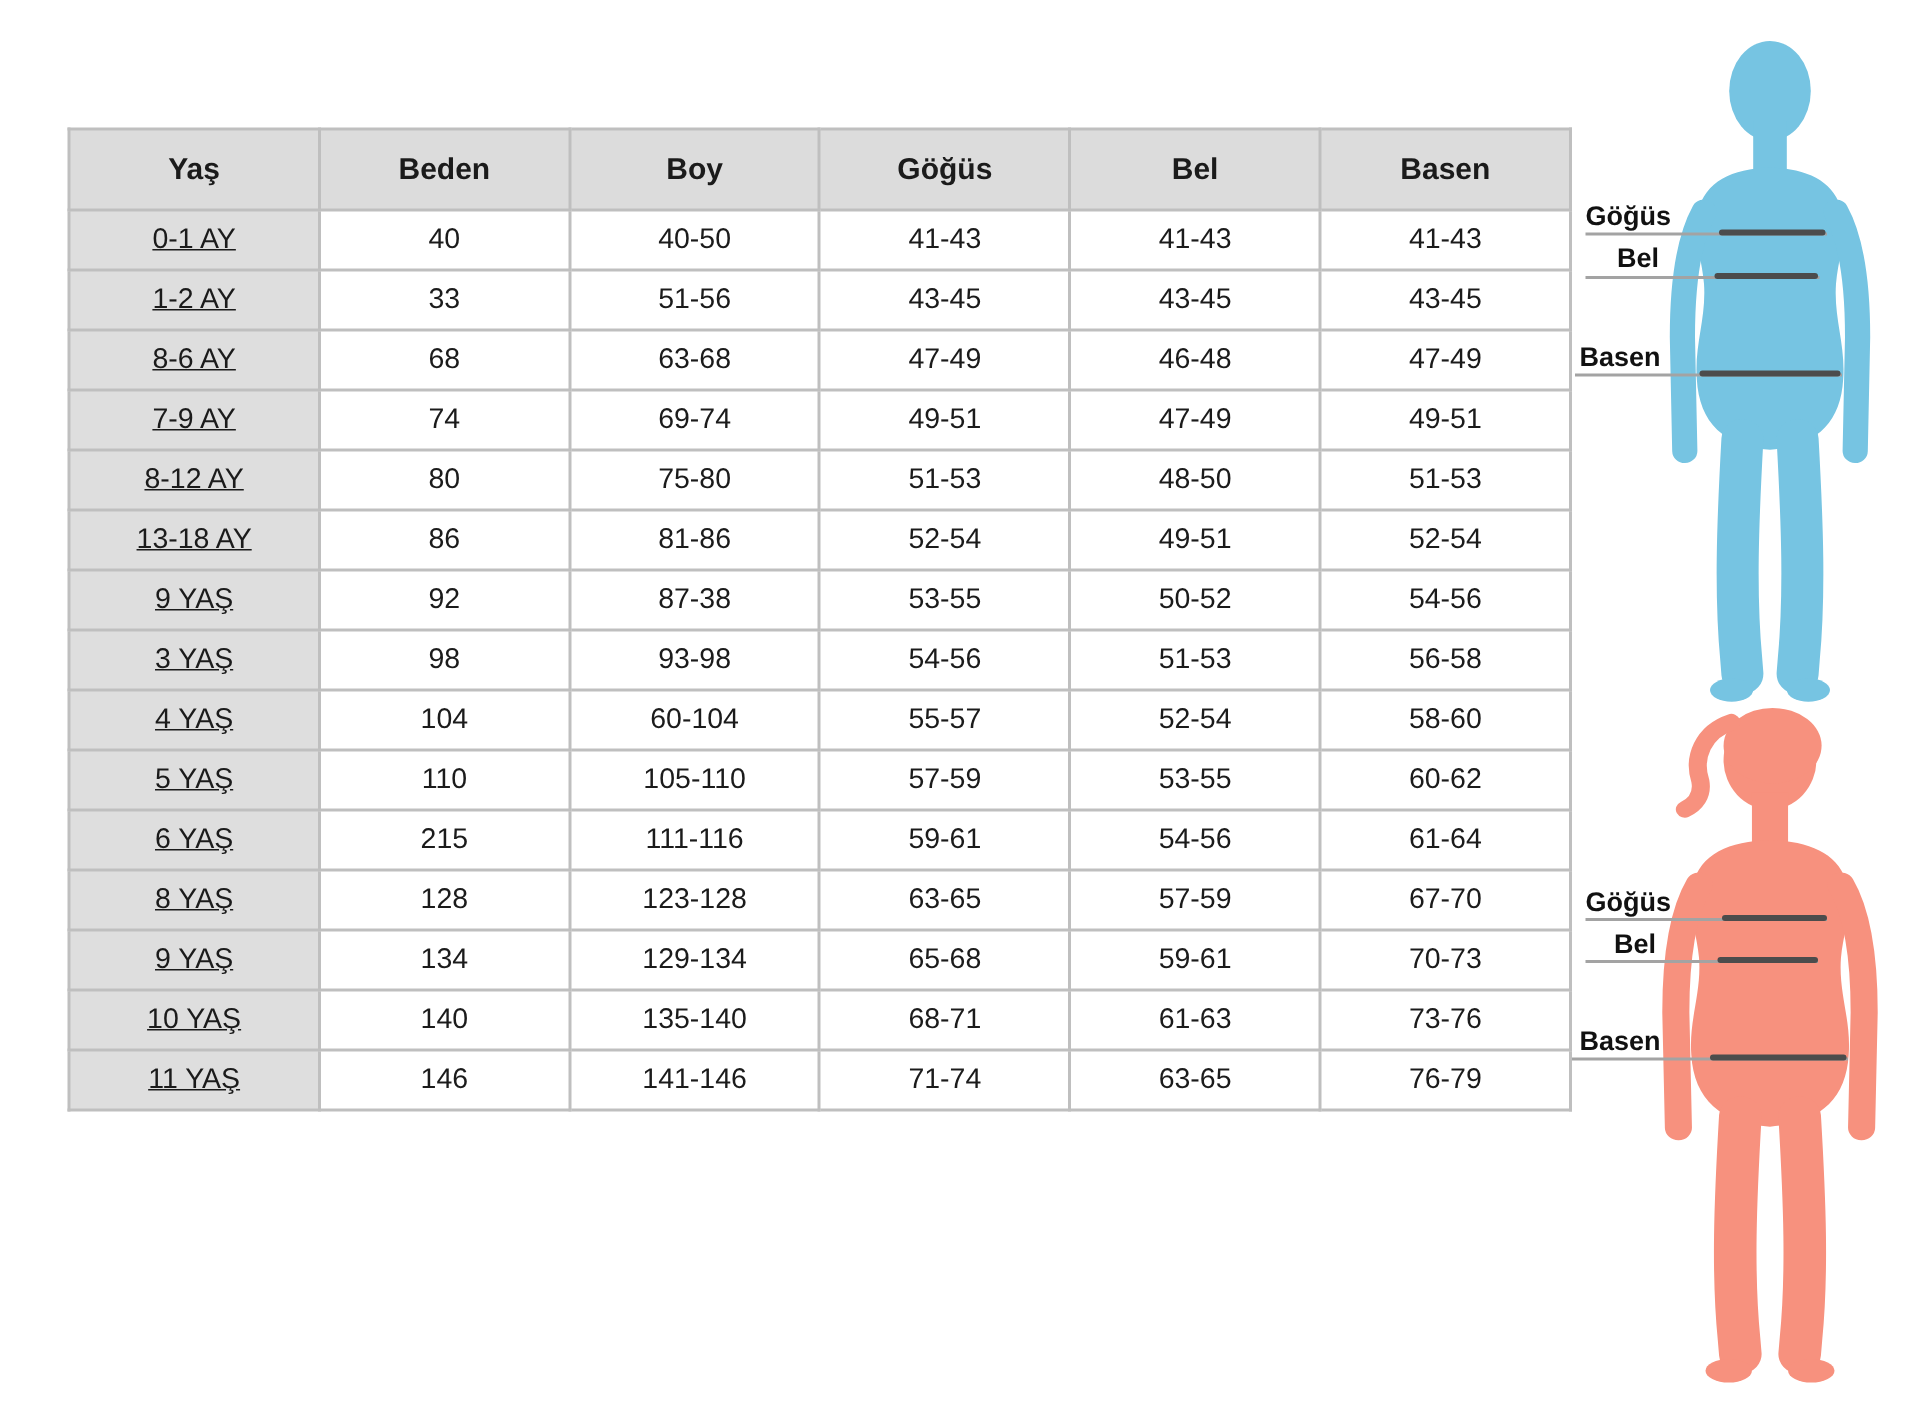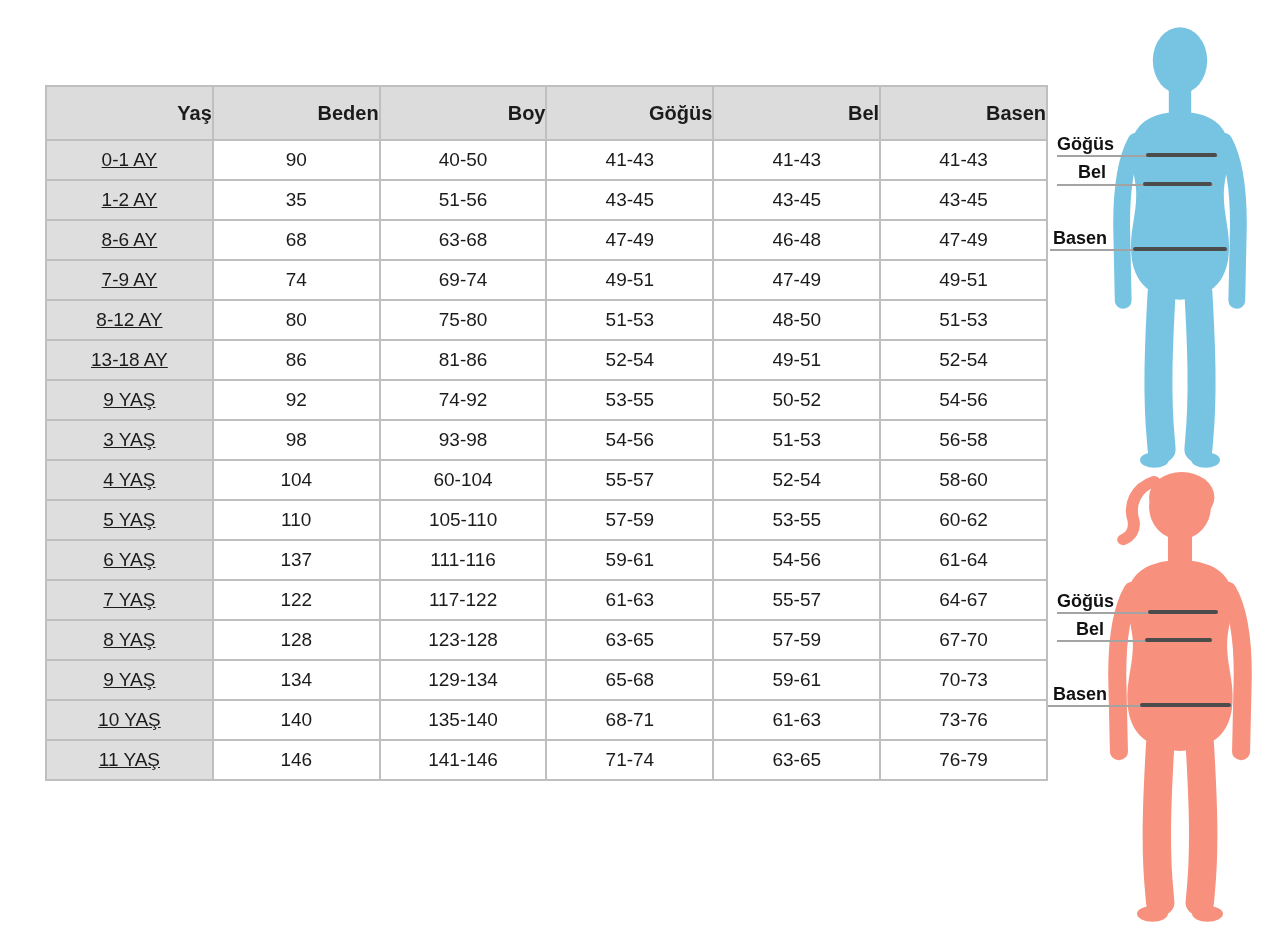--- a/index.html
+++ b/index.html
@@ -29,21 +29,20 @@
     vertical-align: middle;
     padding: 0;
     font-size: 19px;
     color: var(--text, #1b1b1b);
   }
   table.size-table th {
     background: var(--header-bg, #dcdcdc);
     height: 52px;
     font-size: 20px;
     font-weight: bold;
-    text-align: right;
   }
   table.size-table td {
     background: #ffffff;
     height: 38px;
     font-weight: 400;
   }
   table.size-table td:first-child {
     background: var(--row-label-bg, #dedede);
     text-decoration: underline;
   }
@@ -85,29 +84,29 @@
           <th>Beden</th>
           <th>Boy</th>
           <th>Göğüs</th>
           <th>Bel</th>
           <th>Basen</th>
         </tr>
     </thead>
     <tbody id="table-body">
         <tr>
           <td>0-1 AY</td>
-          <td>90</td>
+          <td>40</td>
           <td>40-50</td>
           <td>41-43</td>
           <td>41-43</td>
           <td>41-43</td>
         </tr>
         <tr>
           <td>1-2 AY</td>
-          <td>35</td>
+          <td>33</td>
           <td>51-56</td>
           <td>43-45</td>
           <td>43-45</td>
           <td>43-45</td>
         </tr>
         <tr>
           <td>8-6 AY</td>
           <td>68</td>
           <td>63-68</td>
           <td>47-49</td>
@@ -134,21 +133,21 @@
           <td>13-18 AY</td>
           <td>86</td>
           <td>81-86</td>
           <td>52-54</td>
           <td>49-51</td>
           <td>52-54</td>
         </tr>
         <tr>
           <td>9 YAŞ</td>
           <td>92</td>
-          <td>74-92</td>
+          <td>87-38</td>
           <td>53-55</td>
           <td>50-52</td>
           <td>54-56</td>
         </tr>
         <tr>
           <td>3 YAŞ</td>
           <td>98</td>
           <td>93-98</td>
           <td>54-56</td>
           <td>51-53</td>
@@ -165,33 +164,25 @@
         <tr>
           <td>5 YAŞ</td>
           <td>110</td>
           <td>105-110</td>
           <td>57-59</td>
           <td>53-55</td>
           <td>60-62</td>
         </tr>
         <tr>
           <td>6 YAŞ</td>
-          <td>137</td>
+          <td>215</td>
           <td>111-116</td>
           <td>59-61</td>
           <td>54-56</td>
           <td>61-64</td>
-        </tr>
-        <tr>
-          <td>7 YAŞ</td>
-          <td>122</td>
-          <td>117-122</td>
-          <td>61-63</td>
-          <td>55-57</td>
-          <td>64-67</td>
         </tr>
         <tr>
           <td>8 YAŞ</td>
           <td>128</td>
           <td>123-128</td>
           <td>63-65</td>
           <td>57-59</td>
           <td>67-70</td>
         </tr>
         <tr>

